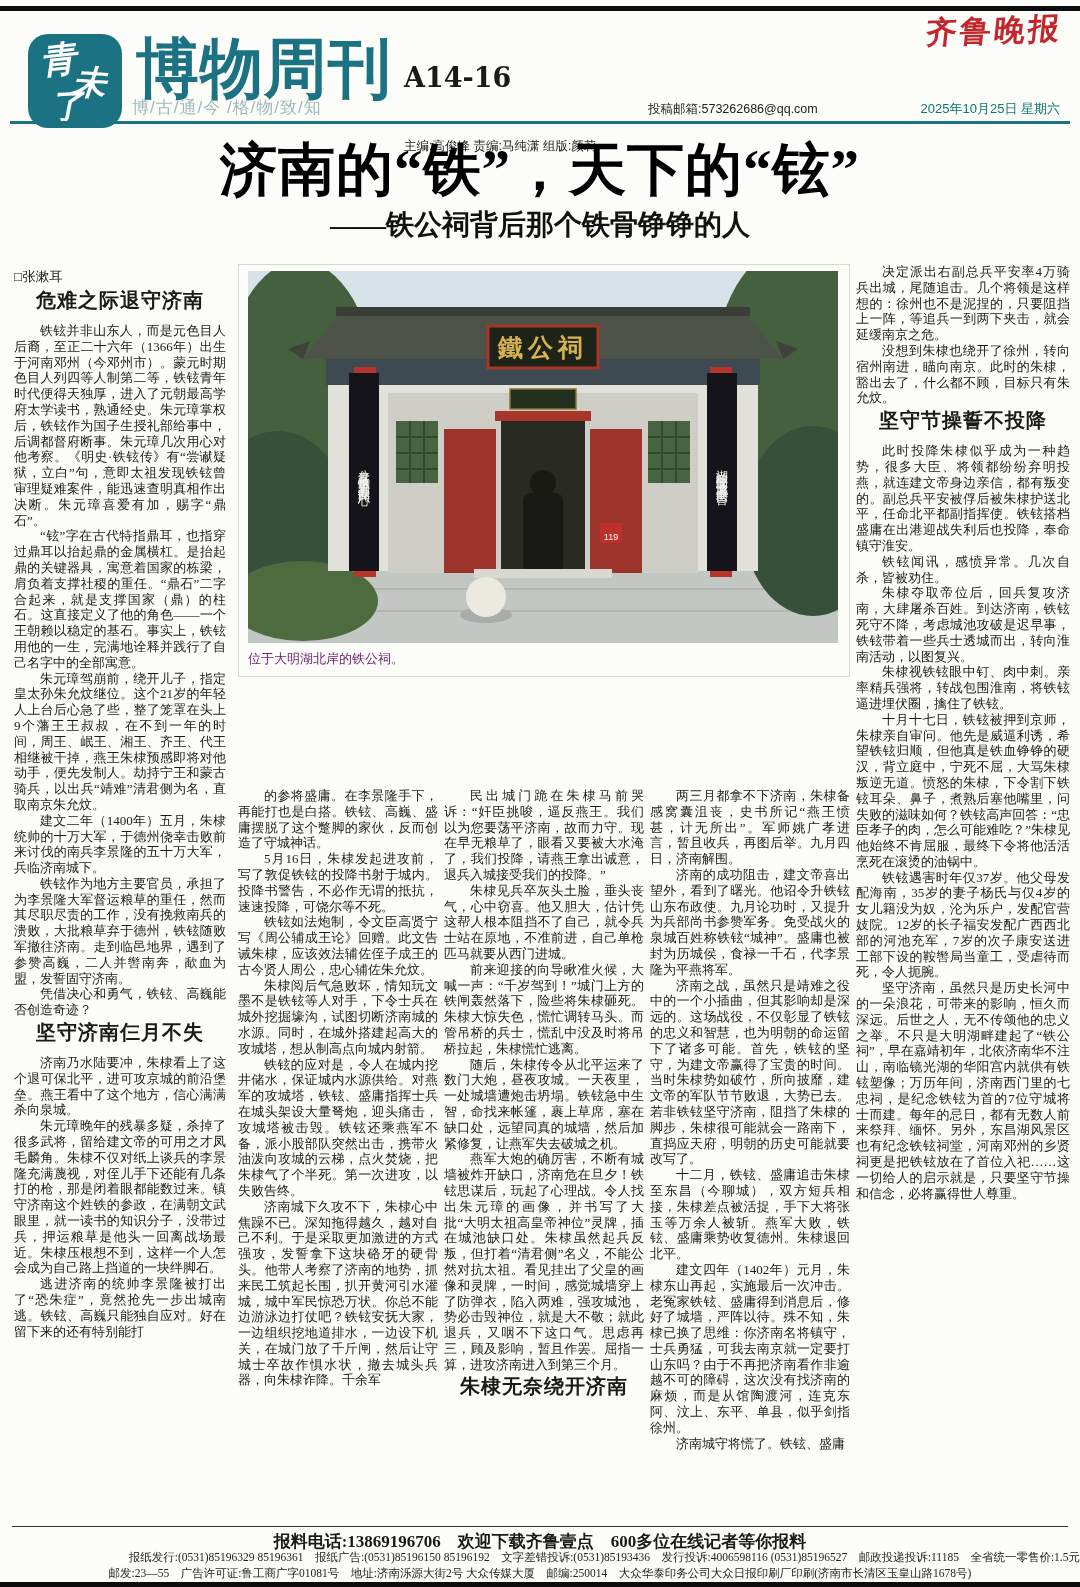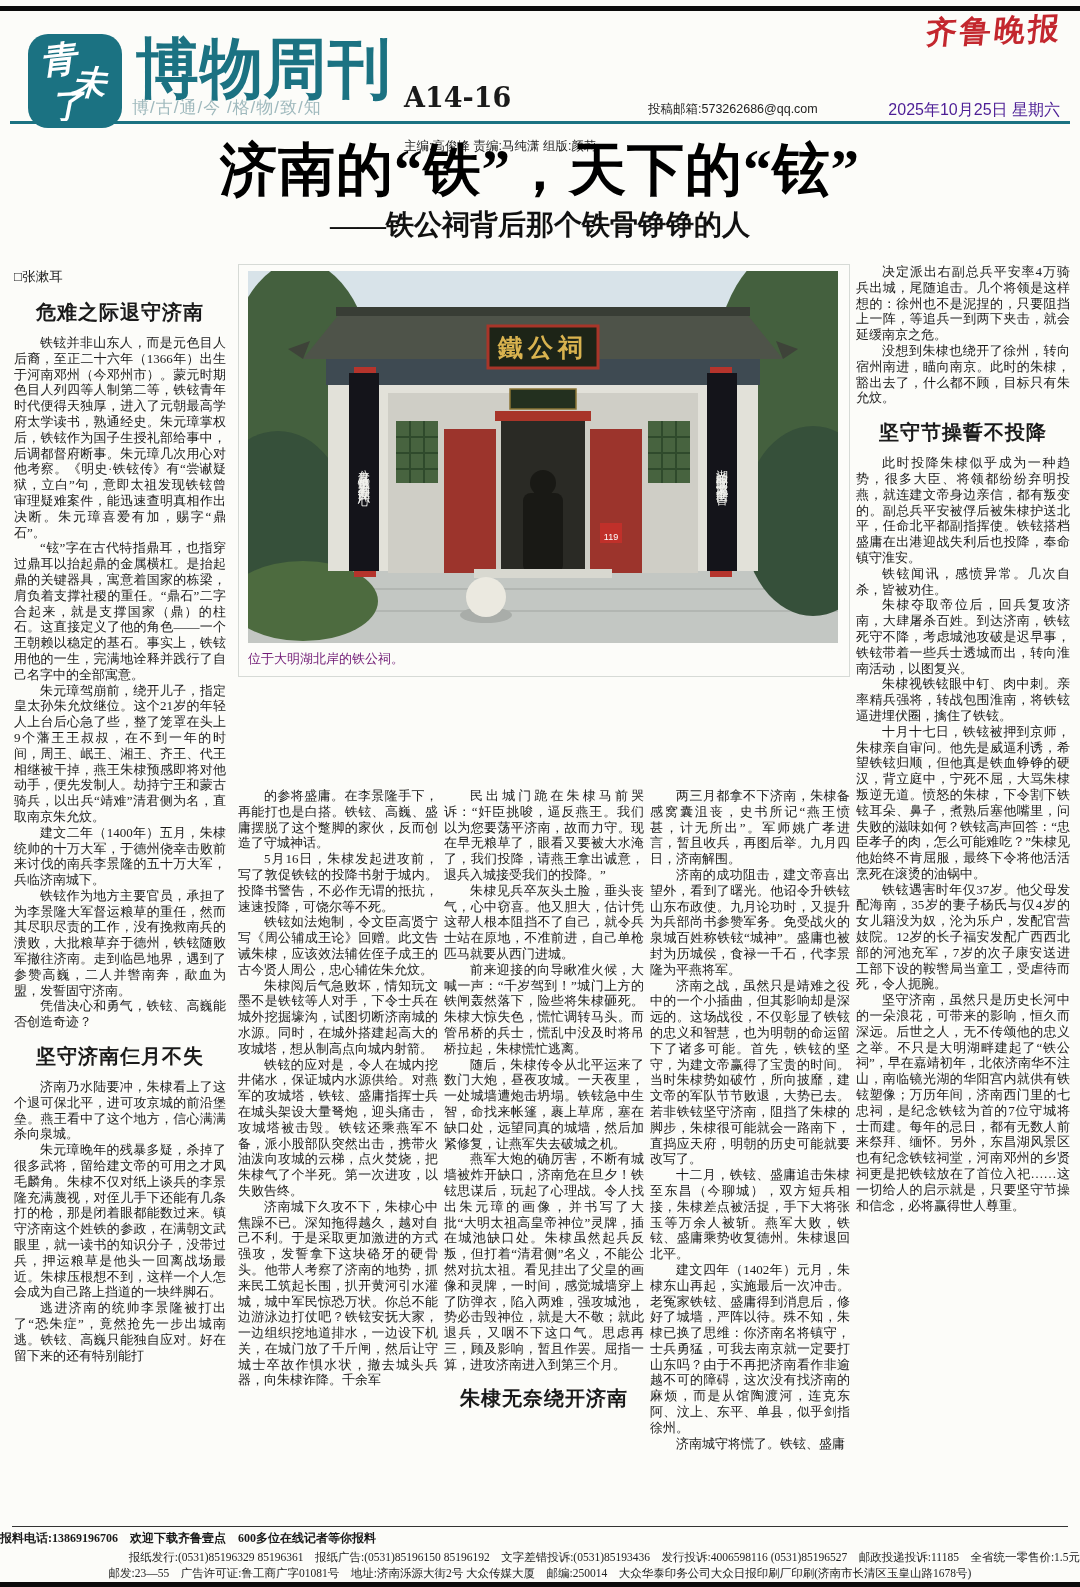--- a/index.html
+++ b/index.html
@@ -9,58 +9,58 @@
   .topbar{top:6px;left:0;width:100%;height:5px;background:#0c0c0c;}
   .bottombar{bottom:0;left:0;width:100%;height:5px;background:#0c0c0c;}
   
   .logo{left:28px;top:34px;width:94px;height:94px;background:#1b7282;border-radius:20px;color:#fff;}
   .logo span{position:absolute;font-style:italic;font-weight:bold;font-family:"Liberation Serif",serif;}
   .lg1{left:12px;top:2px;font-size:36px;transform:rotate(-6deg);}
   .lg2{left:44px;top:26px;font-size:34px;transform:rotate(4deg);}
   .lg3{left:22px;top:50px;font-size:34px;transform:rotate(-3deg);}
   .title{left:136px;top:24px;font-size:63px;font-weight:bold;color:#1b7282;letter-spacing:1px;
          transform:scaleY(1.04);transform-origin:top left;}
-  .pageno{left:404px;top:62px;font-size:27px;font-weight:bold;font-family:"DejaVu Serif",serif;margin-top:20px;}
+  .pageno{left:404px;top:62px;font-size:27px;font-weight:bold;font-family:"DejaVu Serif",serif;}
   .masthead{right:18px;top:10px;font-size:31px;font-weight:bold;color:#c3272e;
             transform:skewX(-8deg) rotate(-2deg);letter-spacing:3px;}
   .tagline{left:132px;top:96px;font-size:17px;color:#9fb9bd;letter-spacing:1px;
            font-family:"Liberation Sans",sans-serif;}
   .editors{left:404px;top:101px;font-size:12.5px;color:#222;font-family:"Liberation Sans",sans-serif;margin-top:37px;}
   .email{left:648px;top:101px;font-size:12.5px;color:#222;font-family:"Liberation Sans",sans-serif;}
-  .date{right:20px;top:100px;font-size:16px;color:#4c1d95;font-family:"Liberation Sans",sans-serif;}
+  .date{right:20px;top:100px;font-size:13px;color:#0f766e;font-family:"Liberation Sans",sans-serif;}
   .tealrule{top:121px;left:10px;width:1060px;height:3px;background:#1b7282;}
   
   .headline{top:132px;left:0;width:100%;text-align:center;font-size:57px;font-weight:bold;
             letter-spacing:1px;color:#000;}
   .subhead{top:206px;left:0;width:100%;text-align:center;font-size:28px;font-weight:bold;color:#111;}
   
   .col{position:absolute;overflow:hidden;}
   .c1{left:14px;top:266px;width:212px;height:1256px;}
   .c5{left:856px;top:264px;width:214px;height:1258px;}
   .c2{left:238px;top:788px;width:200px;height:734px;}
   .c3{left:444px;top:788px;width:200px;height:734px;}
   .c4{left:650px;top:788px;width:200px;height:734px;}
   .p{font-size:13px;line-height:15.8px;text-align:justify;text-indent:2em;margin:0;}
-  .h{font-size:20px;font-weight:bold;text-align:center;margin:13px 0 9px;letter-spacing:1px;}
+  .h{font-size:20px;font-weight:bold;text-align:center;margin:1px 0 9px;letter-spacing:1px;}
   .author{font-size:13.5px;margin:2px 0 0;}
   
   .midtop{left:238px;top:264px;width:592px;border:1px solid #d6dad6;padding:6px 9px 8px;background:#fcfcf9;}
   .intro{font-size:15px;line-height:21px;text-align:justify;text-indent:2em;margin:2px 0 8px;}
   .photo{position:relative;width:590px;height:372px;border-radius:16px;}
   .caption{font-size:13px;margin-top:7px;color:#701a75;}
   .plaque-text{position:absolute;left:240px;top:57px;width:110px;height:40px;line-height:40px;
     text-align:center;color:#d9b34f;font-size:25px;font-weight:bold;letter-spacing:5px;}
   .couplet{position:absolute;top:104px;width:30px;height:196px;color:#f2f2ee;font-size:12px;
     writing-mode:vertical-rl;letter-spacing:2px;line-height:30px;text-align:center;}
   .cpl{left:101px;} .cpr{left:459px;}
   .sign119{position:absolute;left:352px;top:252px;width:22px;height:20px;background:#c0302a;
     color:#fff;font-size:9px;text-align:center;line-height:28px;font-family:"Liberation Sans",sans-serif;}
   
   .footrule{top:1526px;left:12px;width:1056px;height:1px;background:#333;}
-  .f1{top:1530px;left:0;width:100%;font-size:12px;font-weight:bold;}
+  .f1{top:1530px;left:0;width:100%;text-align:center;font-size:17px;font-weight:bold;}
   .f2{top:1550px;left:0;width:100%;text-align:right;font-size:11.5px;color:#222;}
   .f3{top:1566px;left:0;width:100%;text-align:center;font-size:11.5px;color:#222;}
 </style>
 </head>
 <body>
 
 <div class="page">
   <div class="abs topbar"></div>
 
   <div class="abs logo">

